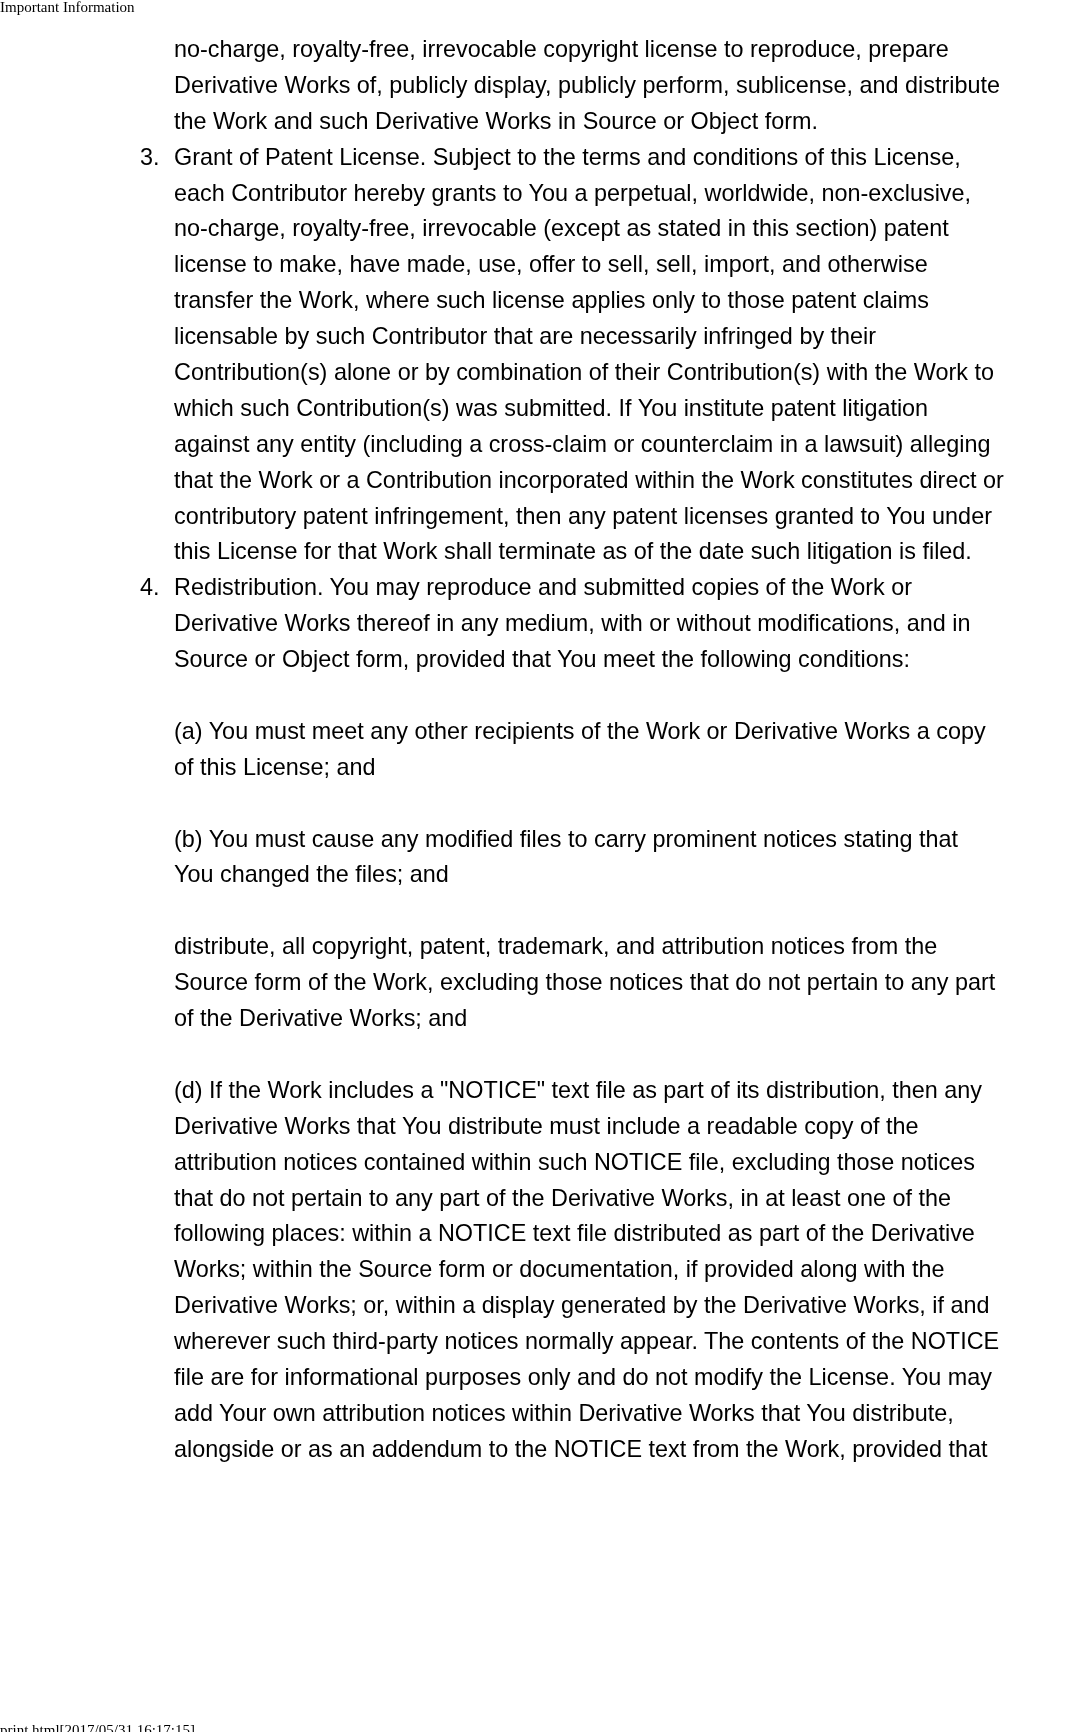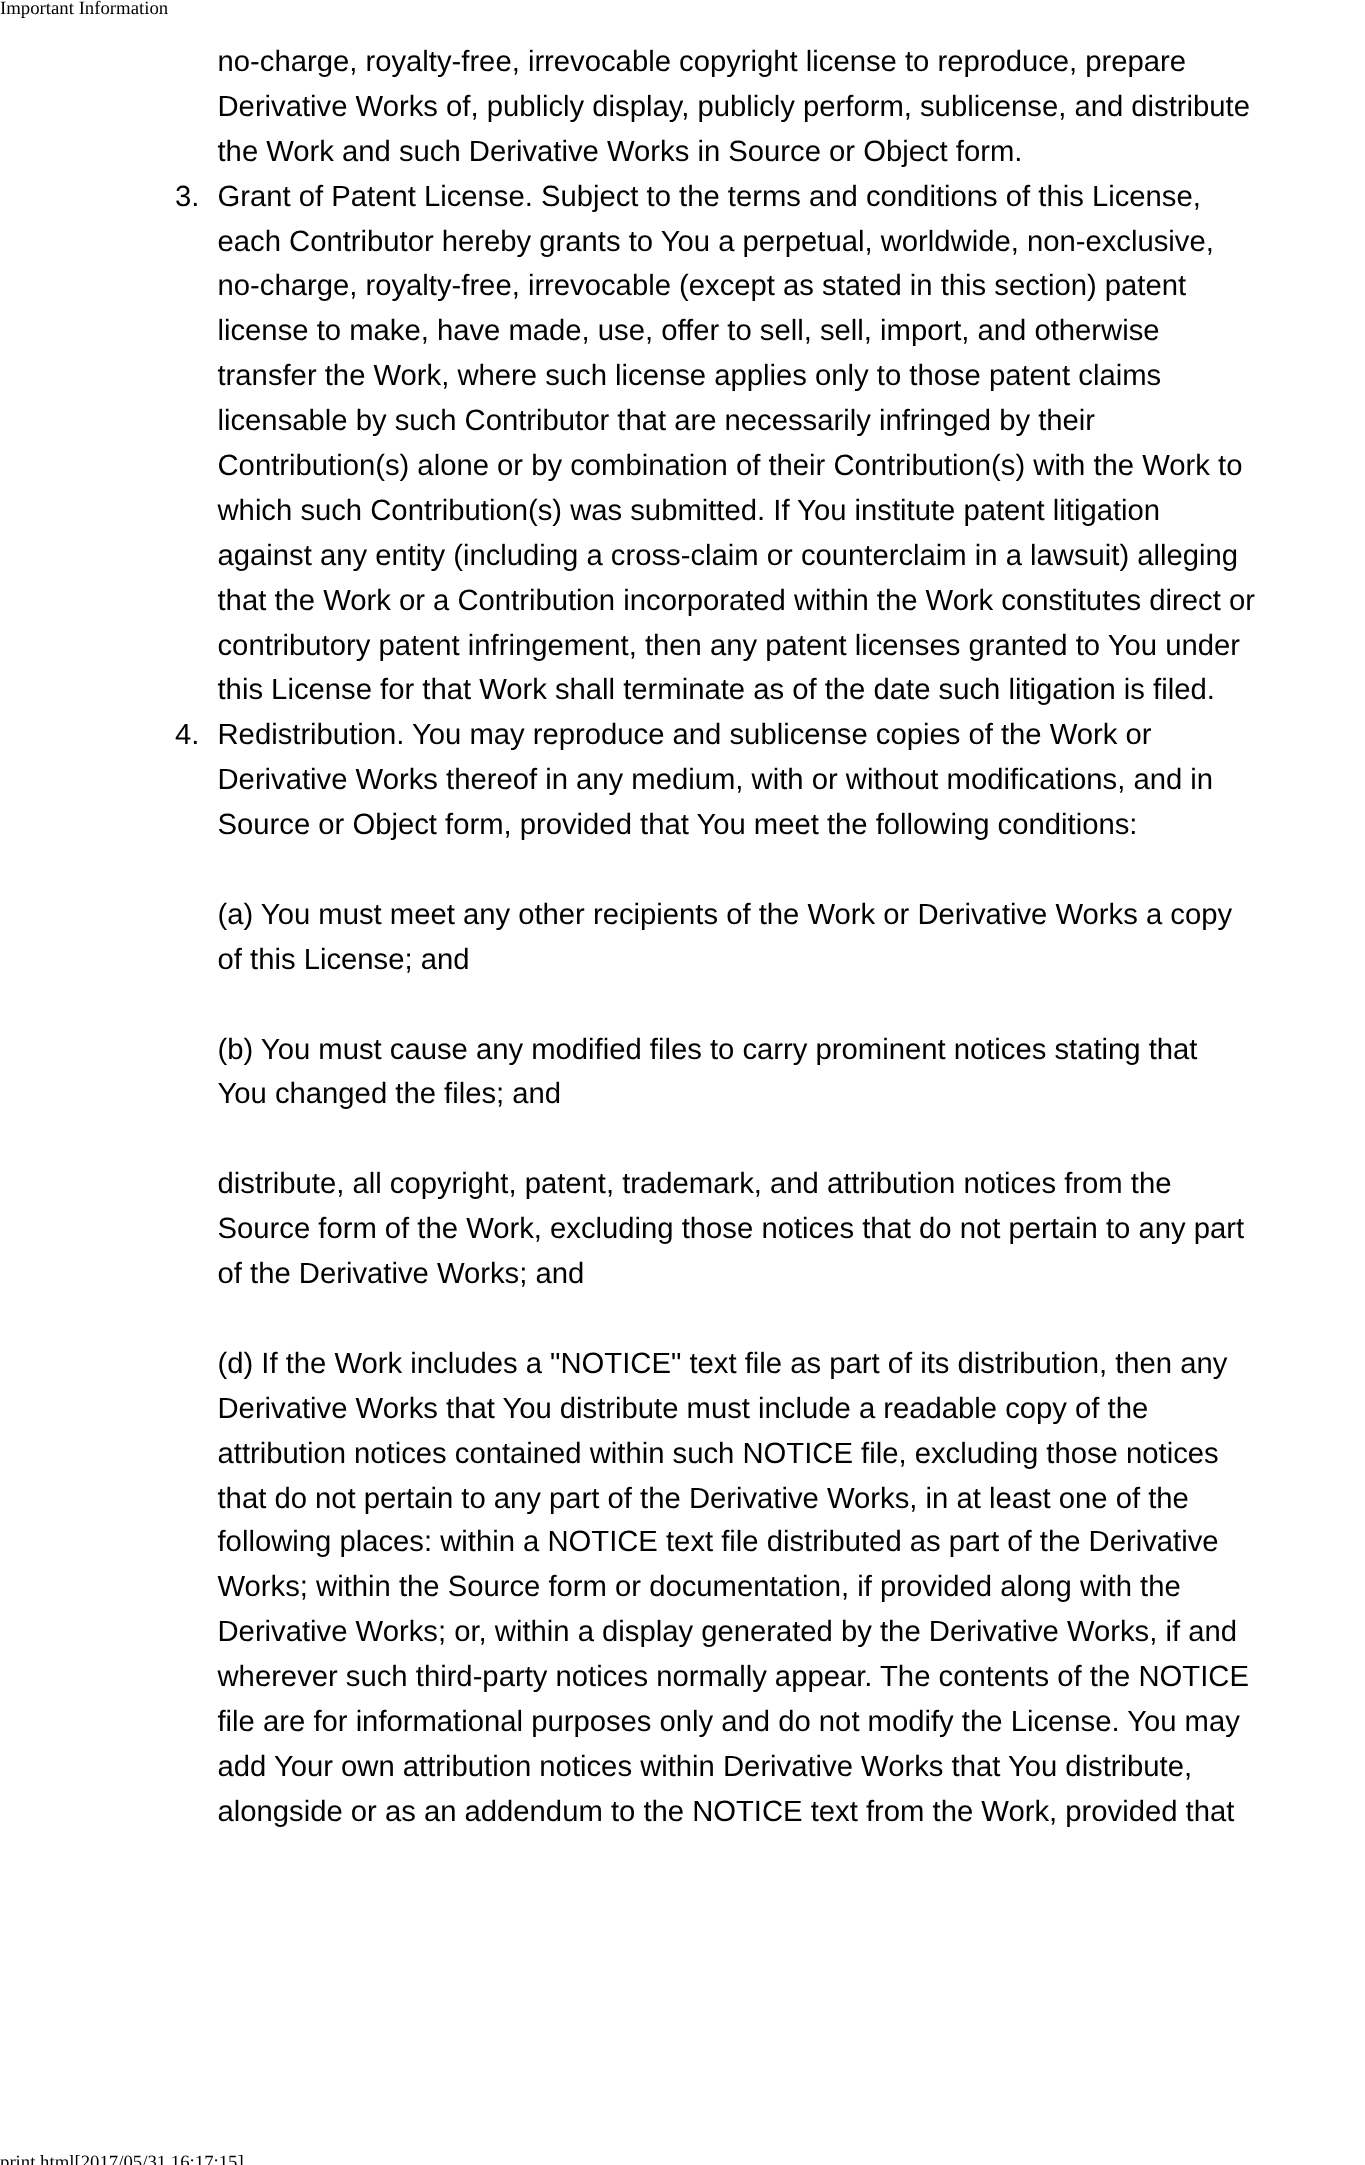--- a/index.html
+++ b/index.html
@@ -108,21 +108,21 @@
       <span class="txt">that the Work or a Contribution incorporated within the Work constitutes direct or</span>
     </div>
     <div class="line">
       <span class="txt">contributory patent infringement, then any patent licenses granted to You under</span>
     </div>
     <div class="line">
       <span class="txt">this License for that Work shall terminate as of the date such litigation is filed.</span>
     </div>
     <div class="line">
       <span class="num">4.</span>
-      <span class="txt">Redistribution. You may reproduce and sublicense copies of the Work or</span>
+      <span class="txt">Redistribution. You may reproduce and submitted copies of the Work or</span>
     </div>
     <div class="line">
       <span class="txt">Derivative Works thereof in any medium, with or without modifications, and in</span>
     </div>
     <div class="line">
       <span class="txt">Source or Object form, provided that You meet the following conditions:</span>
     </div>
     <div class="line">
       <span class="txt"></span>
     </div>

